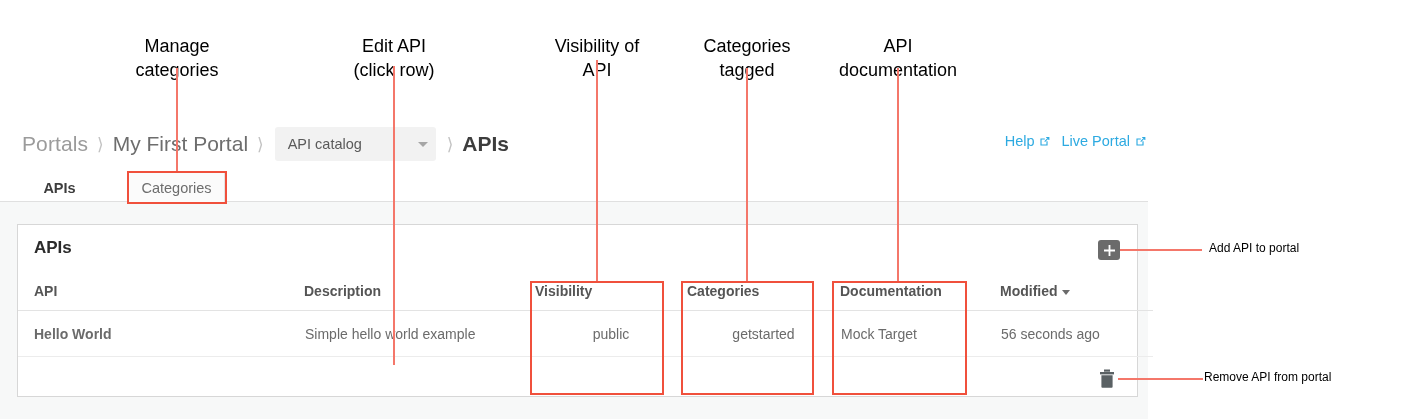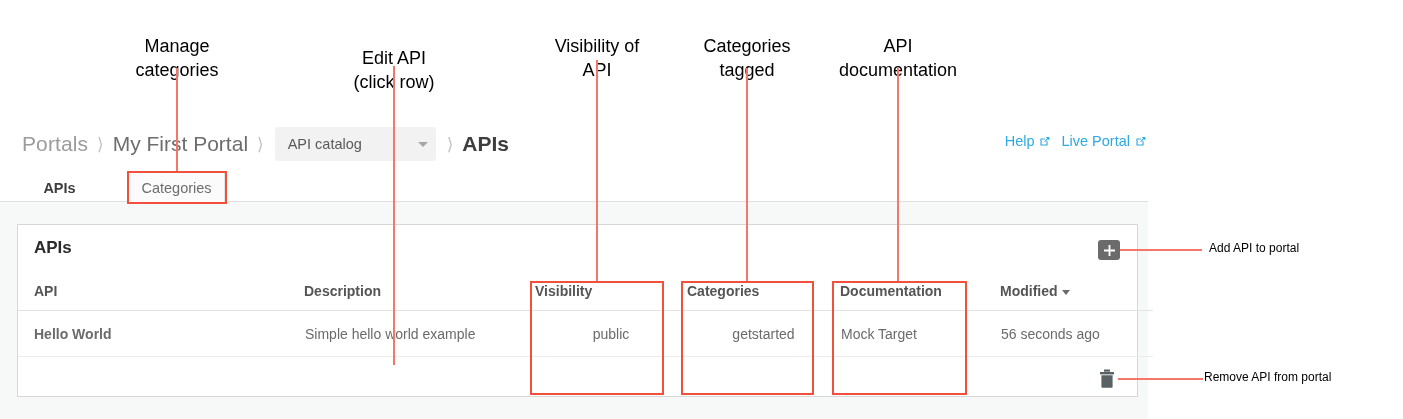--- a/index.html
+++ b/index.html
@@ -349,21 +349,21 @@
 <div class="trash-btn">
   <svg width="18" height="19" viewBox="0 0 18 19">
     <rect x="6" y="0.5" width="6" height="2.2" fill="#5a6164"></rect>
     <rect x="2" y="3" width="14" height="2.4" fill="#5a6164"></rect>
     <path d="M3.4 6.2h11.2v11.6a1 1 0 0 1-1 1H4.4a1 1 0 0 1-1-1z" fill="#5a6164"></path>
   </svg>
 </div>
 
 <div class="anno-label" style="left:107px; top:6px; width:140px;">Manage
 categories</div>
-<div class="anno-label" style="left:324px; top:18px; width:140px;">Edit API
+<div class="anno-label" style="left:324px; top:6px; width:140px;">Edit API
 (click row)</div>
 <div class="anno-label" style="left:527px; top:6px; width:140px;">Visibility of
 API</div>
 <div class="anno-label" style="left:677px; top:6px; width:140px;">Categories
 tagged</div>
 <div class="anno-label" style="left:828px; top:6px; width:140px;">API
 documentation</div>
 
 <div class="anno-vline" style="left:176px; top:68px;  height:105px;"></div>
 <div class="anno-vline" style="left:393px; top:66px;  height:299px;"></div>

